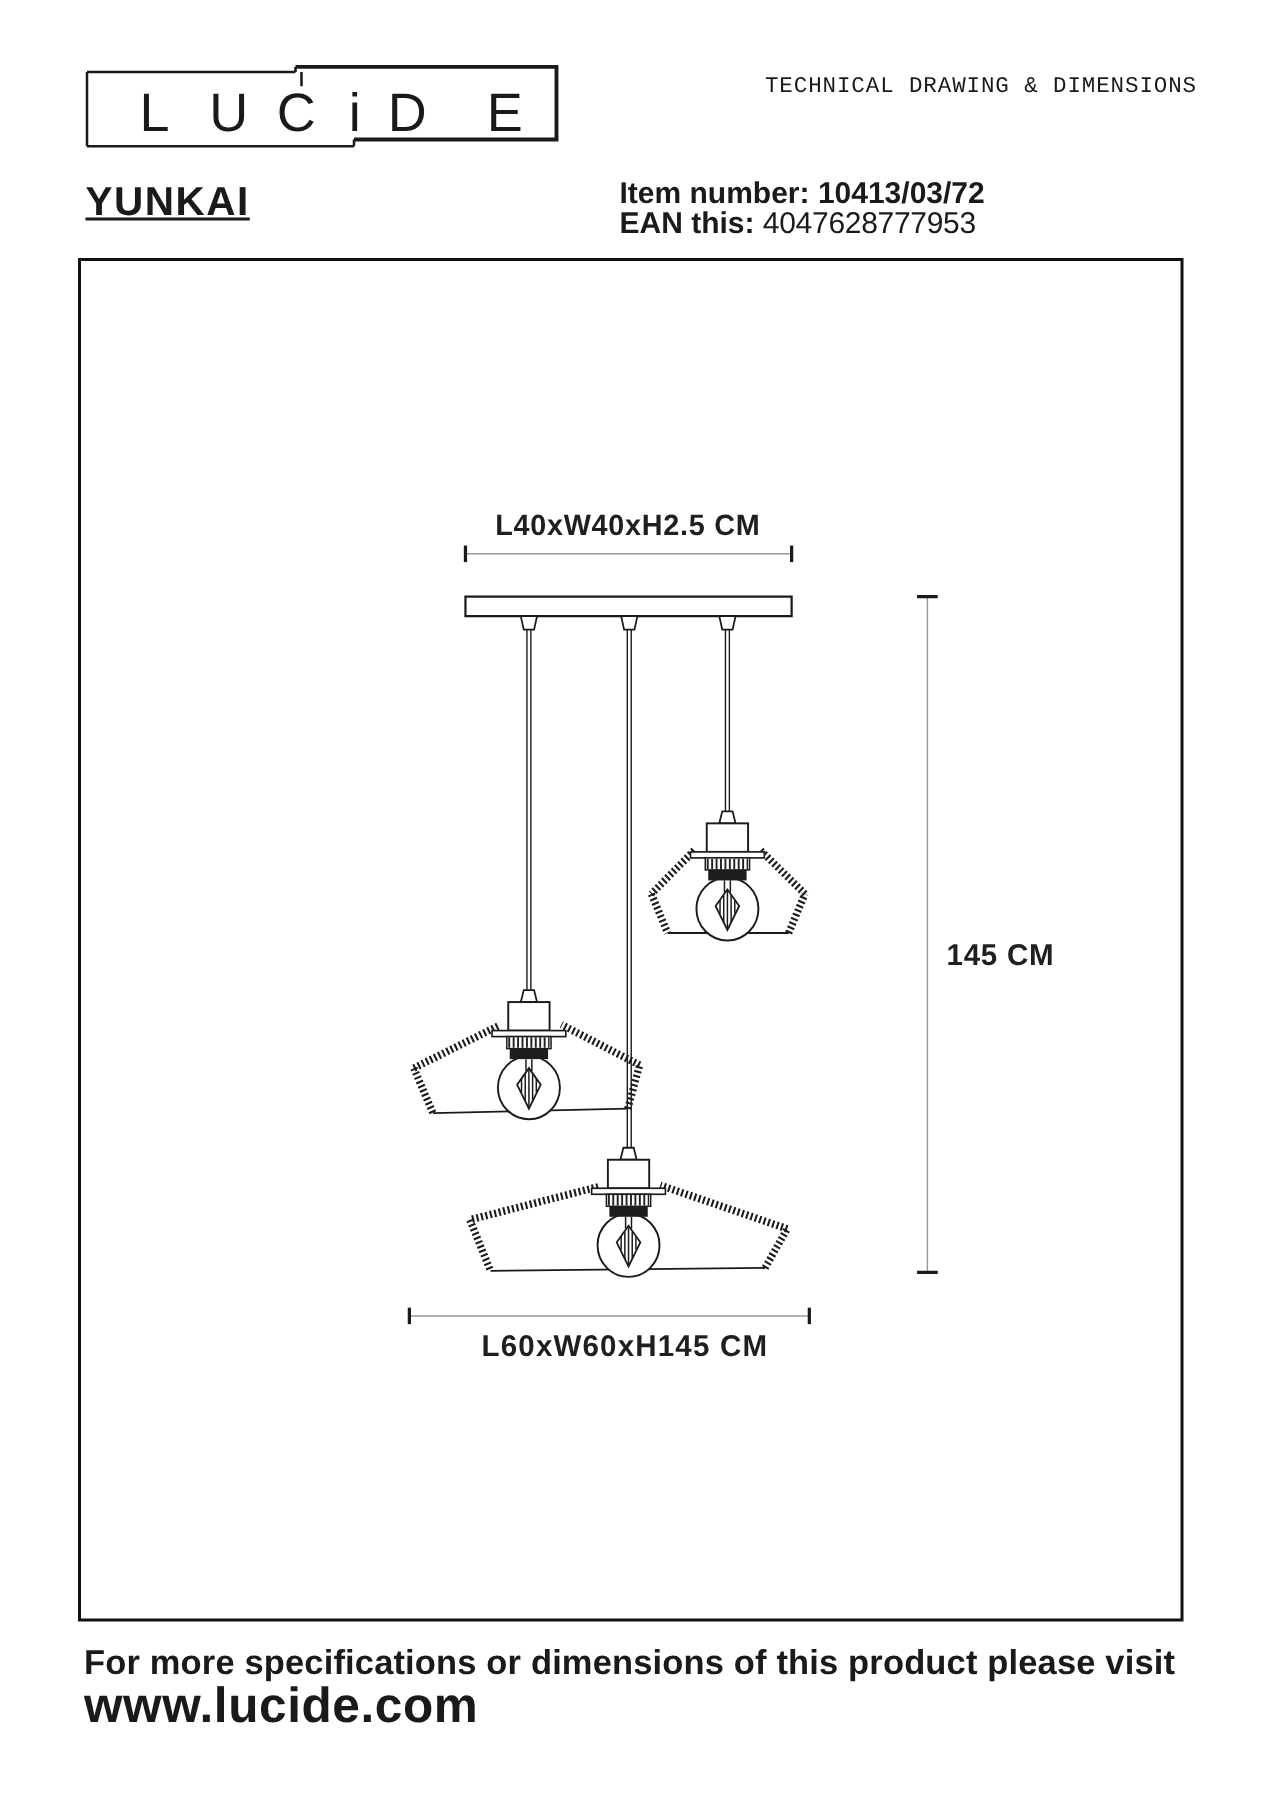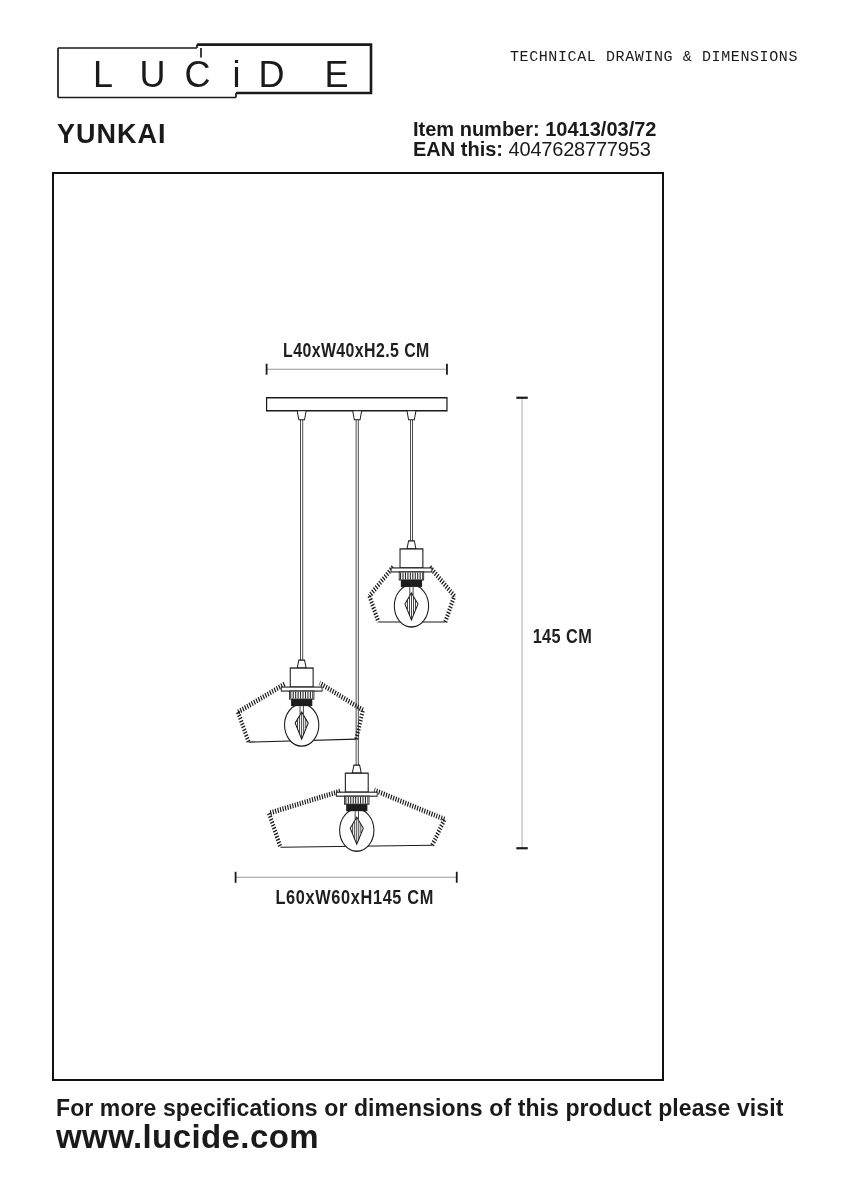--- a/index.html
+++ b/index.html
@@ -11,21 +11,21 @@
   .logo-svg{position:absolute;left:55px;top:42px;}
   .logo-letter{font-family:"Liberation Sans",sans-serif;font-size:36px;font-weight:400;fill:#1a1a1a;}
   .doc-title{position:absolute;top:49px;right:50px;font-size:15px;letter-spacing:0.6px;color:#1a1a1a;font-family:Liberation Mono, monospace;}
   .product-name{position:absolute;left:57px;top:119px;font-size:27px;font-weight:700;letter-spacing:1px;}
   .codes{position:absolute;left:413px;top:120px;font-size:20px;line-height:19.5px;}
   .codes .lbl{font-weight:700;}
   .codes .val-bold{font-weight:700;}
   .codes .val{font-weight:400;letter-spacing:-0.2px;}
   
   .frame{
-    position:absolute;left:52px;top:172px;width:612px;height:909px;
+    position:absolute;left:52px;top:172px;width:737px;height:909px;
     border:2.5px solid #101010;box-sizing:border-box;background:#fff;
   }
   .frame svg{position:absolute;left:0;top:0;width:100%;height:100%;}
   svg text.dim{font-family:"Liberation Sans",sans-serif;font-weight:700;fill:#1f1f1f;}
   
   .footer-line1{position:absolute;left:56px;top:1095px;font-size:23px;font-weight:700;letter-spacing:0.1px;}
   .footer-line2{position:absolute;left:56px;top:1118px;font-size:33px;font-weight:700;letter-spacing:0.4px;}
 </style>
 </head>
 <body>
@@ -39,21 +39,21 @@
   <text class="logo-letter" x="48" y="45" text-anchor="middle">L</text>
   <text class="logo-letter" x="97.5" y="45" text-anchor="middle">U</text>
   <text class="logo-letter" x="142.5" y="45" text-anchor="middle">C</text>
   <text class="logo-letter" x="181.5" y="45" text-anchor="middle">i</text>
   <text class="logo-letter" x="216.5" y="45" text-anchor="middle">D</text>
   <text class="logo-letter" x="281.5" y="45" text-anchor="middle">E</text>
 </svg>
 
 <div class="doc-title">TECHNICAL DRAWING &amp; DIMENSIONS</div>
 
-<h1 class="product-name" style="margin:0;">YUNKAI</h1>
+<h1 class="product-name" style="margin:0;text-decoration:underline;">YUNKAI</h1>
 
 <div class="codes">
   <div>
     <span class="lbl">Item number:</span>
     <span class="val-bold">10413/03/72</span>
   </div>
   <div>
     <span class="lbl">EAN this:</span>
     <span class="val">4047628777953</span>
   </div>

